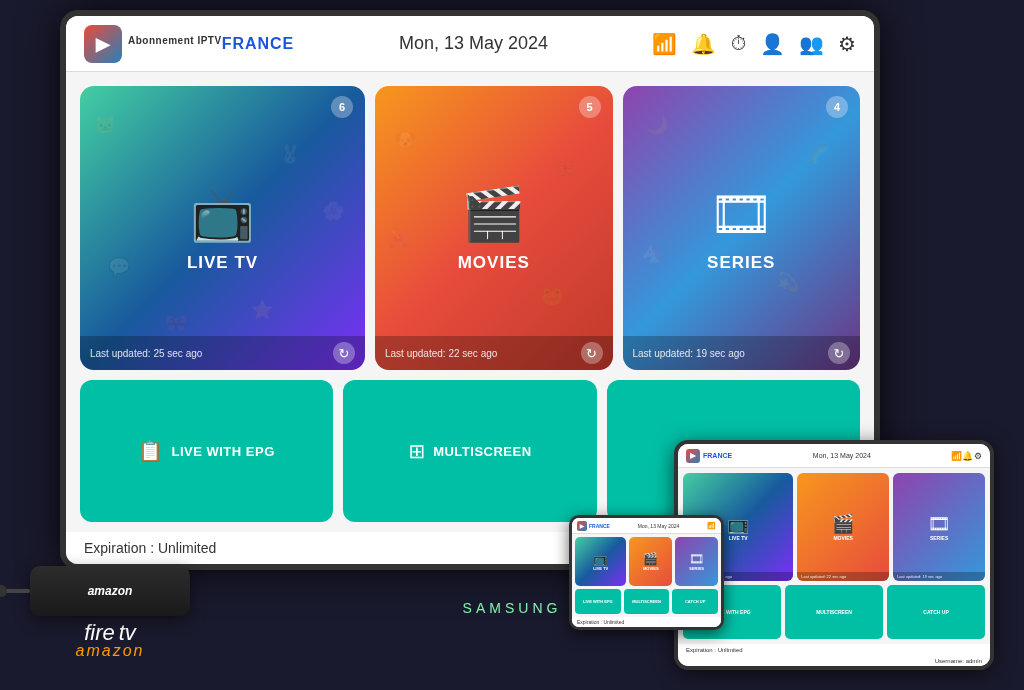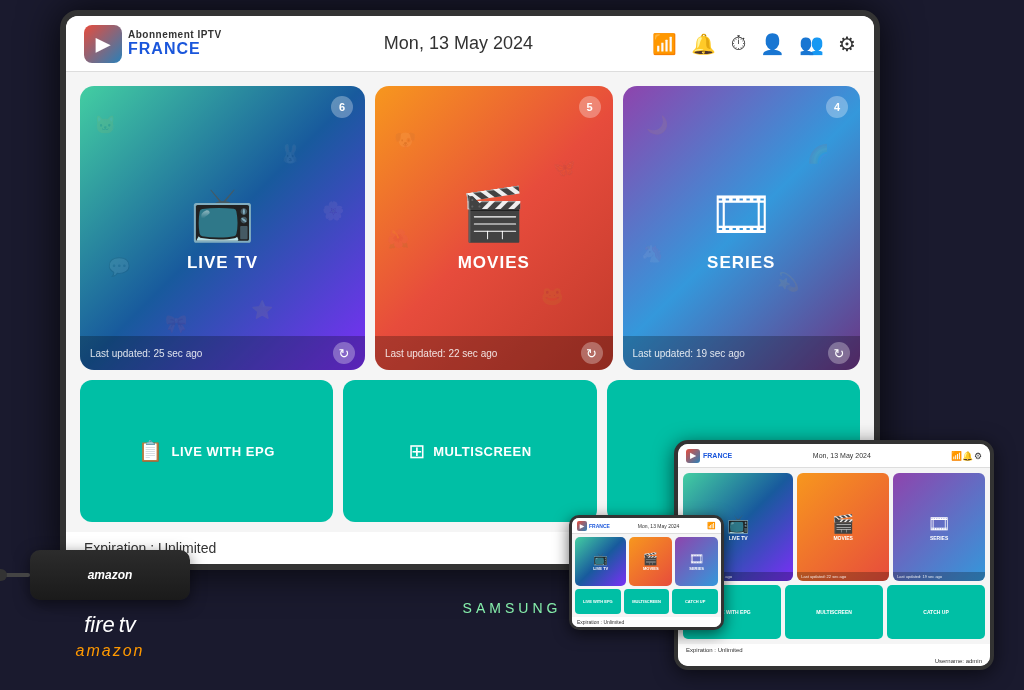--- a/index.html
+++ b/index.html
@@ -55,21 +55,21 @@
       border-radius: 8px;
       display: flex;
       align-items: center;
       justify-content: center;
       color: white;
       font-size: 18px;
       font-weight: bold;
     }
     .logo-text {
       display: flex;
-      flex-direction: column;
+      flex-direction: row;
       line-height: 1.1;
     }
     .logo-text-top {
       font-size: 10px;
       color: #333;
       font-weight: 600;
       letter-spacing: 0.5px;
     }
     .logo-text-bottom {
       font-size: 16px;
@@ -255,21 +255,20 @@
     }
 
     
     .firetv-area {
       position: absolute;
       bottom: 30px;
       left: 30px;
       display: flex;
       flex-direction: column;
       align-items: center;
-      gap: 8px;
     }
     .firetv-stick {
       width: 160px;
       height: 50px;
       background: linear-gradient(180deg, #2c2c2c, #1a1a1a);
       border-radius: 10px;
       position: relative;
       display: flex;
       align-items: center;
       justify-content: center;

